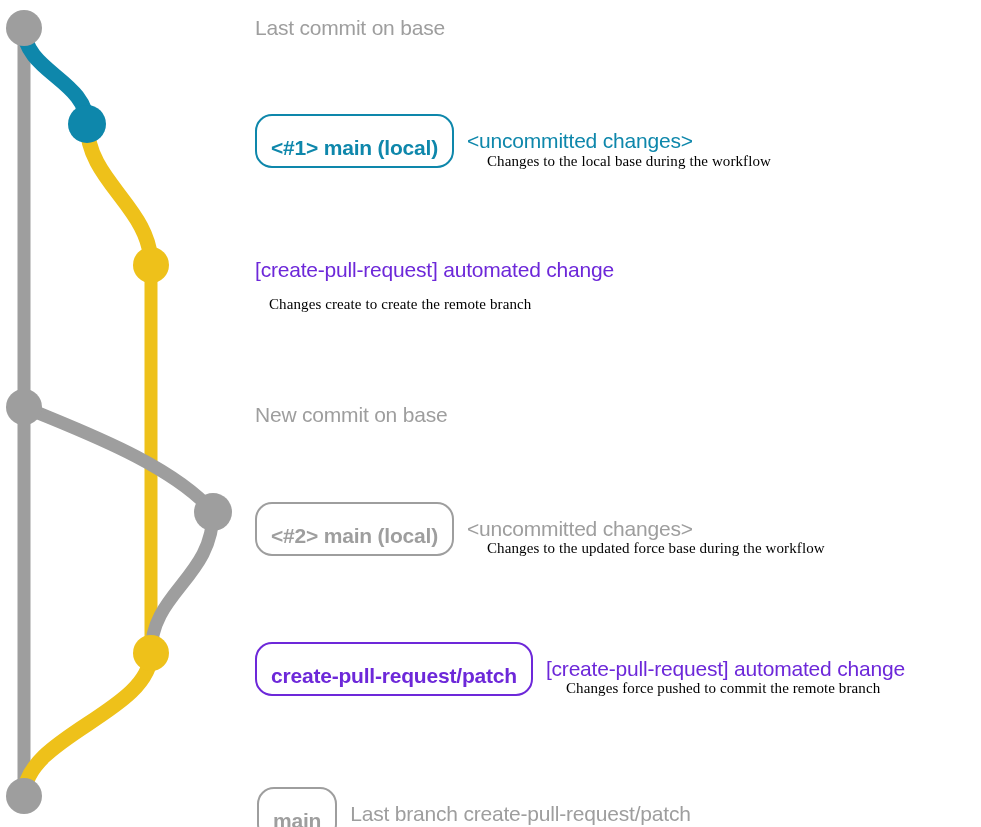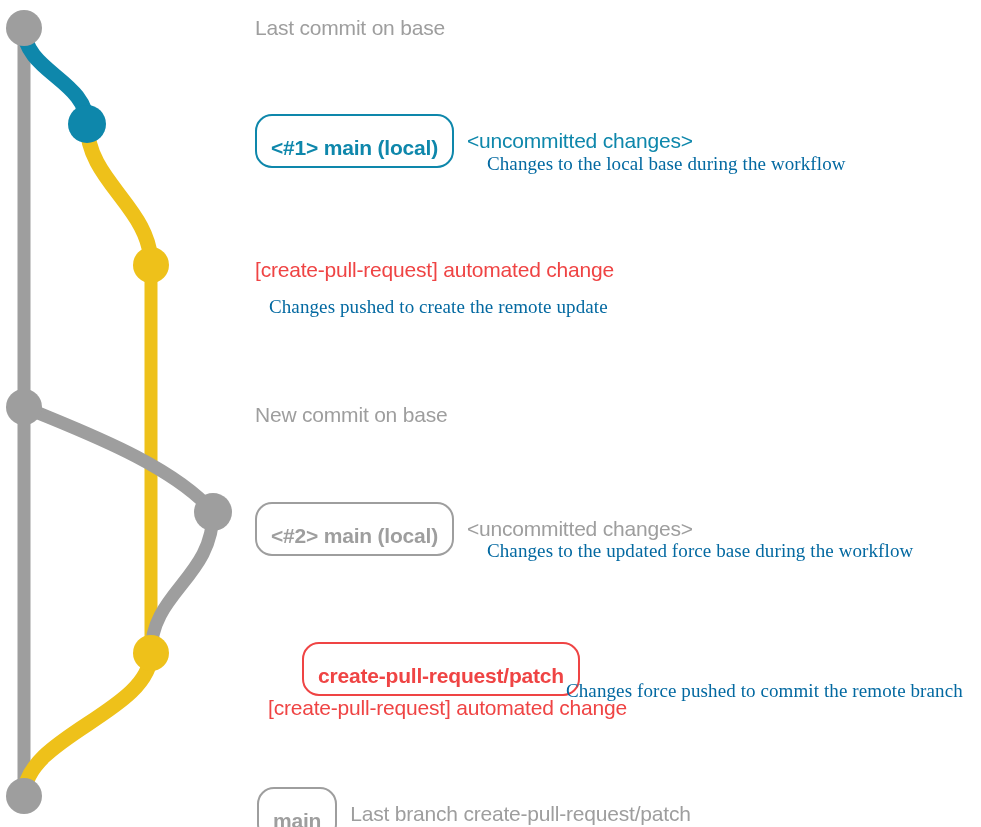--- a/index.html
+++ b/index.html
@@ -64,29 +64,29 @@
     margin-left: 13px;
   }
   .subject.standalone {
     margin-left: 0;
   }
 
   
   .body-text {
     position: absolute;
     font-family: "Liberation Serif", serif;
-    font-size: 19px;
-    color: #0369a1;
+    font-size: 15px;
+    color: #000000;
     white-space: nowrap;
     letter-spacing: 0.1px;
   }
 
   
   .c-teal   { color: #0e87ab; }
-  .c-yellow { color: #ef4444; }
+  .c-yellow { color: #6d28d9; }
   .c-gray   { color: #9e9e9e; }
 </style>
 </head>
 <body>
 
 <svg id="graph-canvas" viewBox="0 0 981 827" xmlns="http://www.w3.org/2000/svg">
 
   <path d="M24,28 L24,407" fill="none" stroke="#9e9e9e" stroke-width="13" stroke-linecap="round"></path>
 
   <path d="M24,407 L24,796" fill="none" stroke="#9e9e9e" stroke-width="13" stroke-linecap="round"></path>
@@ -120,33 +120,33 @@
 
   <div class="row" style="left:255px; top:108px;">
     <span class="pill pill-main-local c-teal">&lt;#1&gt; main (local)</span>
     <span class="subject c-teal">&lt;uncommitted changes&gt;</span>
   </div>
   <div class="body-text" style="left:487px; top:147px;">Changes to the local base during the workflow</div>
 
   <div class="row" style="left:255px; top:252px;">
     <span class="subject standalone c-yellow">[create-pull-request] automated change</span>
   </div>
-  <div class="body-text" style="left:269px; top:290px;">Changes pushed to create the remote update</div>
+  <div class="body-text" style="left:269px; top:290px;">Changes create to create the remote branch</div>
 
   <div class="row" style="left:255px; top:397px;">
     <span class="subject standalone c-gray">New commit on base</span>
   </div>
 
   <div class="row" style="left:255px; top:496px;">
     <span class="pill pill-main-local c-gray">&lt;#2&gt; main (local)</span>
     <span class="subject c-gray">&lt;uncommitted changes&gt;</span>
   </div>
   <div class="body-text" style="left:487px; top:534px;">Changes to the updated force base during the workflow</div>
 
-  <div class="row" style="left:255px; top:636px;flex-direction:column;">
+  <div class="row" style="left:255px; top:636px;">
     <span class="pill c-yellow">create-pull-request/patch</span>
     <span class="subject c-yellow">[create-pull-request] automated change</span>
   </div>
   <div class="body-text" style="left:566px; top:674px;">Changes force pushed to commit the remote branch</div>
 
   <div class="row" style="left:257px; top:781px;justify-content:space-between;">
     <span class="pill c-gray">main</span>
     <span class="subject c-gray">Last branch create-pull-request/patch</span>
   </div>
 

